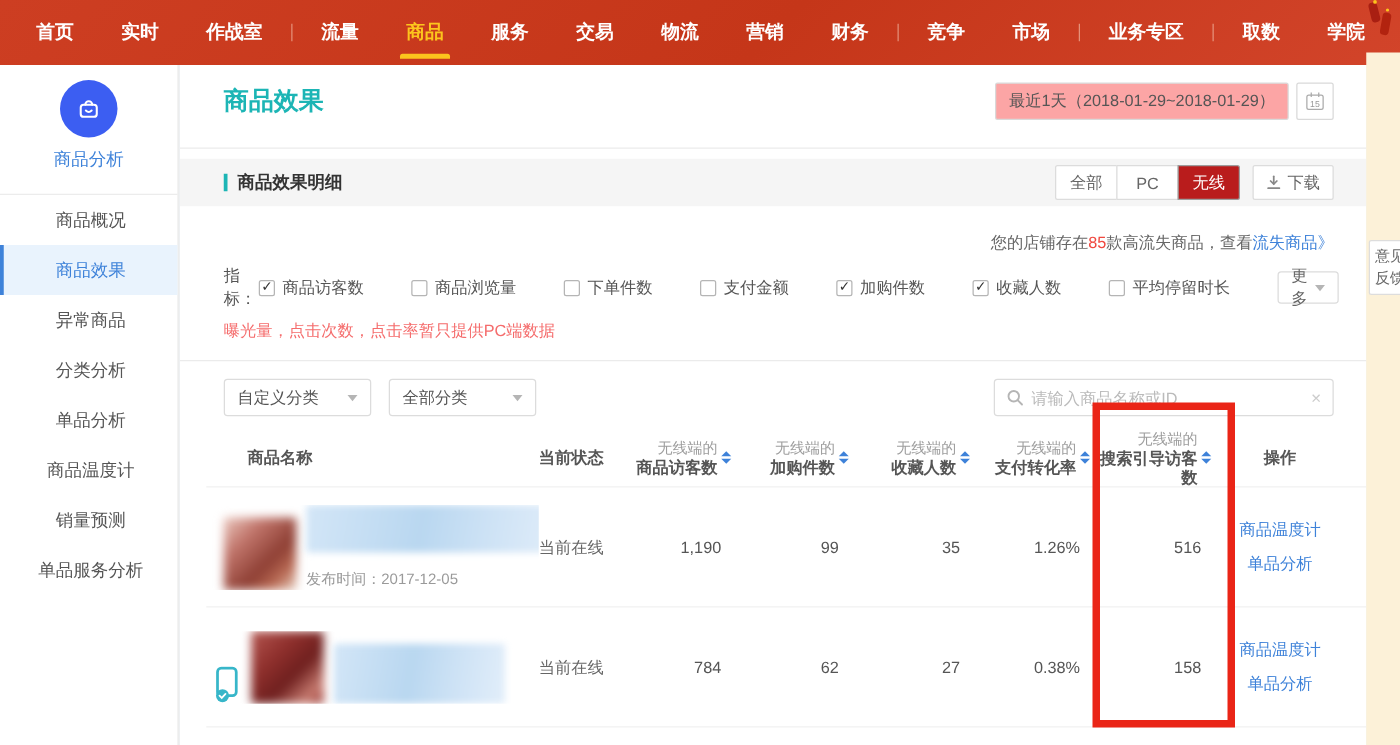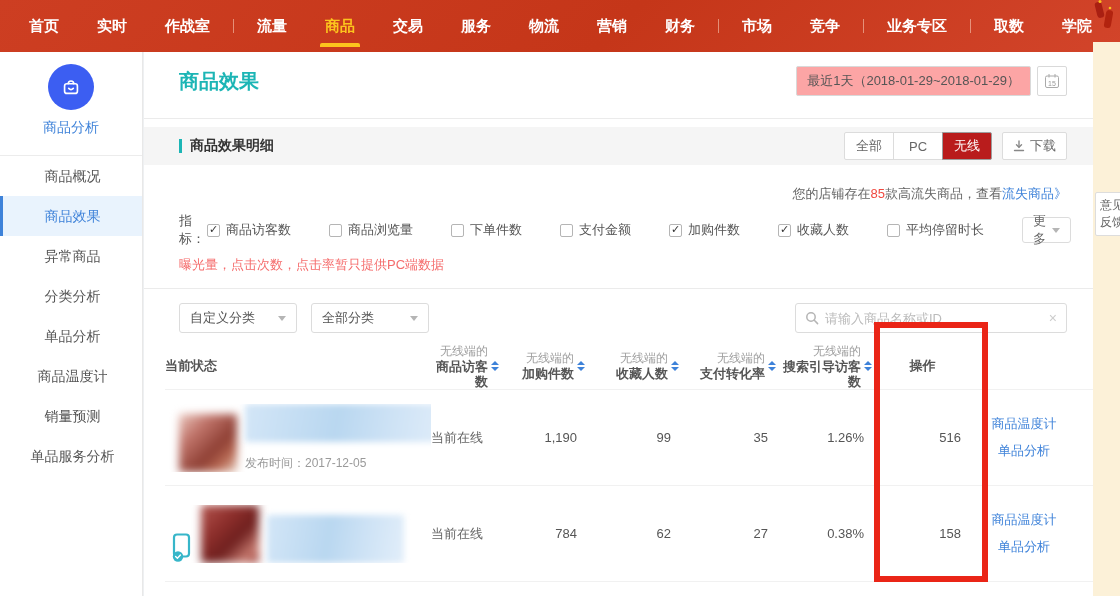--- a/index.html
+++ b/index.html
@@ -143,28 +143,28 @@
 </head>
 <body>
 
 <div class="topnav">
   <div class="nav-item">首页</div>
   <div class="nav-item">实时</div>
   <div class="nav-item">作战室</div>
   <div class="nav-sep"></div>
   <div class="nav-item">流量</div>
   <div class="nav-item active">商品</div>
+  <div class="nav-item">服务</div>
   <div class="nav-item">交易</div>
-  <div class="nav-item">服务</div>
   <div class="nav-item">物流</div>
   <div class="nav-item">营销</div>
   <div class="nav-item">财务</div>
   <div class="nav-sep"></div>
+  <div class="nav-item">竞争</div>
   <div class="nav-item">市场</div>
-  <div class="nav-item">竞争</div>
   <div class="nav-sep"></div>
   <div class="nav-item">业务专区</div>
   <div class="nav-sep"></div>
   <div class="nav-item">取数</div>
   <div class="nav-item">学院</div>
   <svg class="firecracker" width="24" height="34" viewBox="0 0 24 34">
     <rect x="4" y="2" width="7" height="16" rx="3" fill="#a91f12" transform="rotate(-14 7 10)"></rect>
     <rect x="13" y="10" width="7" height="18" rx="3" fill="#b2230f" transform="rotate(10 16 19)"></rect>
     <circle cx="8" cy="1.5" r="1.5" fill="#fcc41d"></circle>
       <circle cx="18" cy="8" r="1.3" fill="#fcc41d"></circle>
@@ -292,20 +292,21 @@
         <circle cx="6" cy="6" r="4.2"></circle>
           <line x1="9.3" y1="9.3" x2="12.6" y2="12.6"></line>
       </svg>
       <input type="text" placeholder="请输入商品名称或ID" style="">
       <span class="clear-x">×</span>
     </div>
   </div>
 
   <div class="tbl">
     <div class="grid8 thead">
+      <div class="th th-product">商品名称</div>
       <div class="th">当前状态</div>
       <div class="th th-num">
         <span class="th-lines"><span class="th-sub">无线端的</span><span>商品访客数</span></span>
         <span class="sort">
             <i class="up"></i>
             <i class="dn"></i>
           </span>
       </div>
       <div class="th th-num">
         <span class="th-lines"><span class="th-sub">无线端的</span><span>加购件数</span></span>

